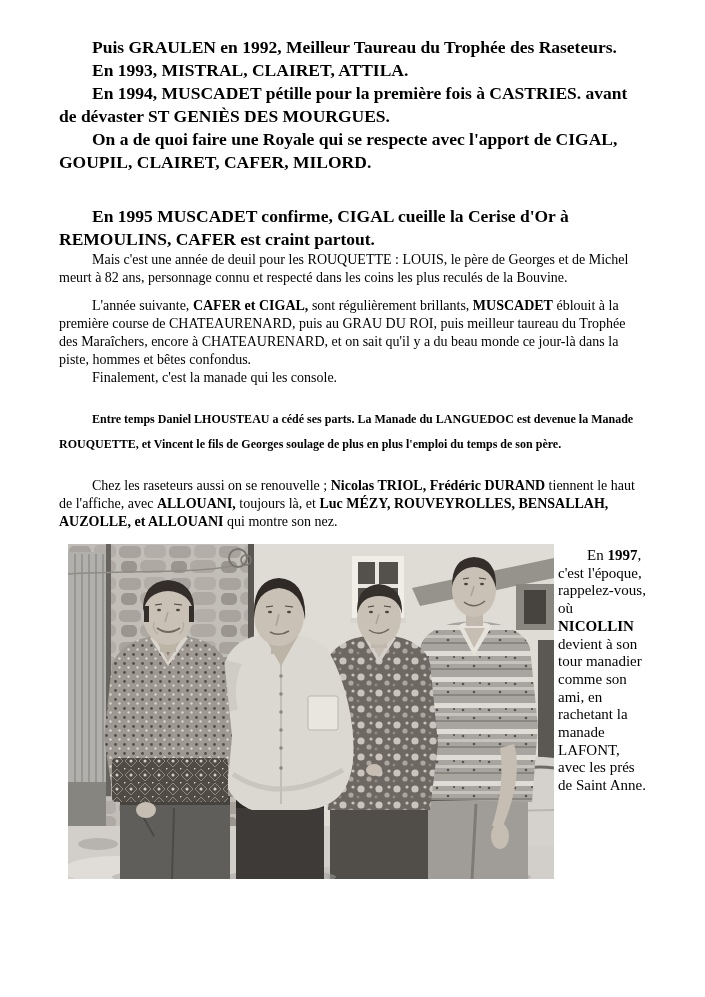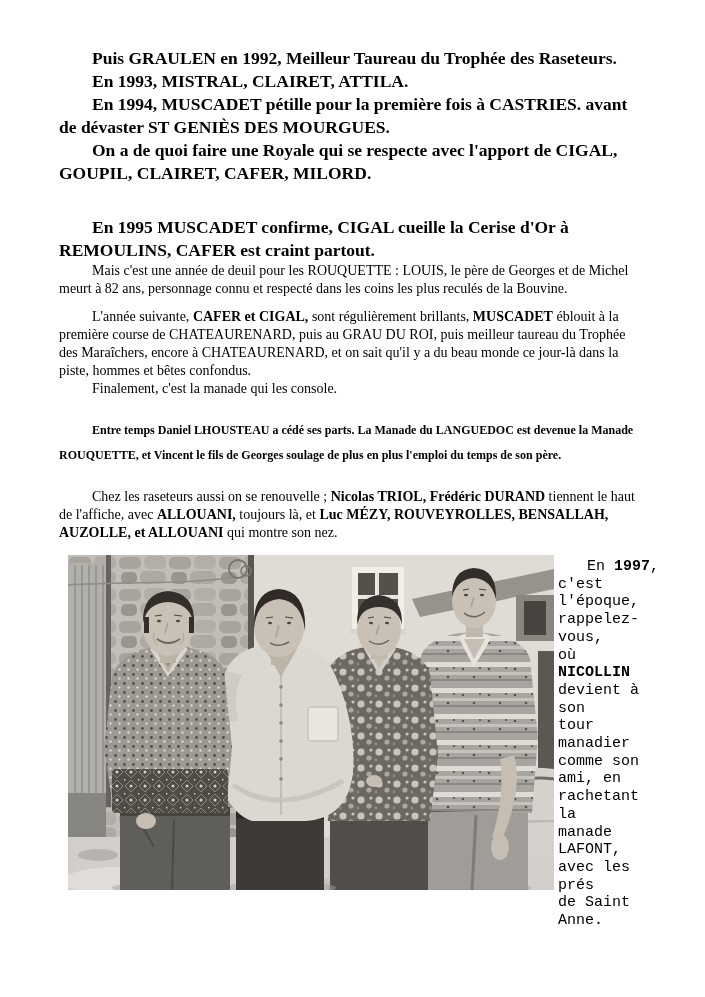--- a/index.html
+++ b/index.html
@@ -1,29 +1,29 @@
 <!DOCTYPE html>
 <html lang="fr"><head>
 <meta charset="utf-8">
 <style>
   html,body{margin:0;padding:0;background:#888;}
   .page{
     position:relative;width:705px;height:997px;background:#ffffff;
     color:#000;font-family:"Liberation Serif","DejaVu Serif",serif;
     overflow:hidden;margin:0 auto;
   }
-  .content{position:absolute;left:59px;top:47px;width:581px;}
+  .content{position:absolute;left:59px;top:36px;width:581px;}
   .p{margin:0;text-indent:33px;text-align:left;}
   .lead{font-weight:bold;font-size:17.5px;line-height:23px;}
   .body-text{font-size:14px;line-height:18px;}
   .big{font-weight:bold;font-size:12px;line-height:25px;}
   .mt22{margin-top:31px;}
   .mt10{margin-top:10px;}
   .mt20{margin-top:20px;}
-  .photo-row{display:flex;align-items:flex-start;margin-top:13px;margin-left:9px;width:604px;font-family:Liberation Mono, monospace;}
+  .photo-row{display:flex;align-items:flex-start;margin-top:13px;margin-left:9px;width:604px;}
   .photo{width:486px;height:335px;flex:0 0 auto;display:block;}
   .side-text{
     font-size:15px;line-height:17.7px;width:106px;margin:3px 0 0 4px;
     text-indent:29px;white-space:pre-line;
   }
 </style>
 </head>
 <body>
 
 <div class="page">

